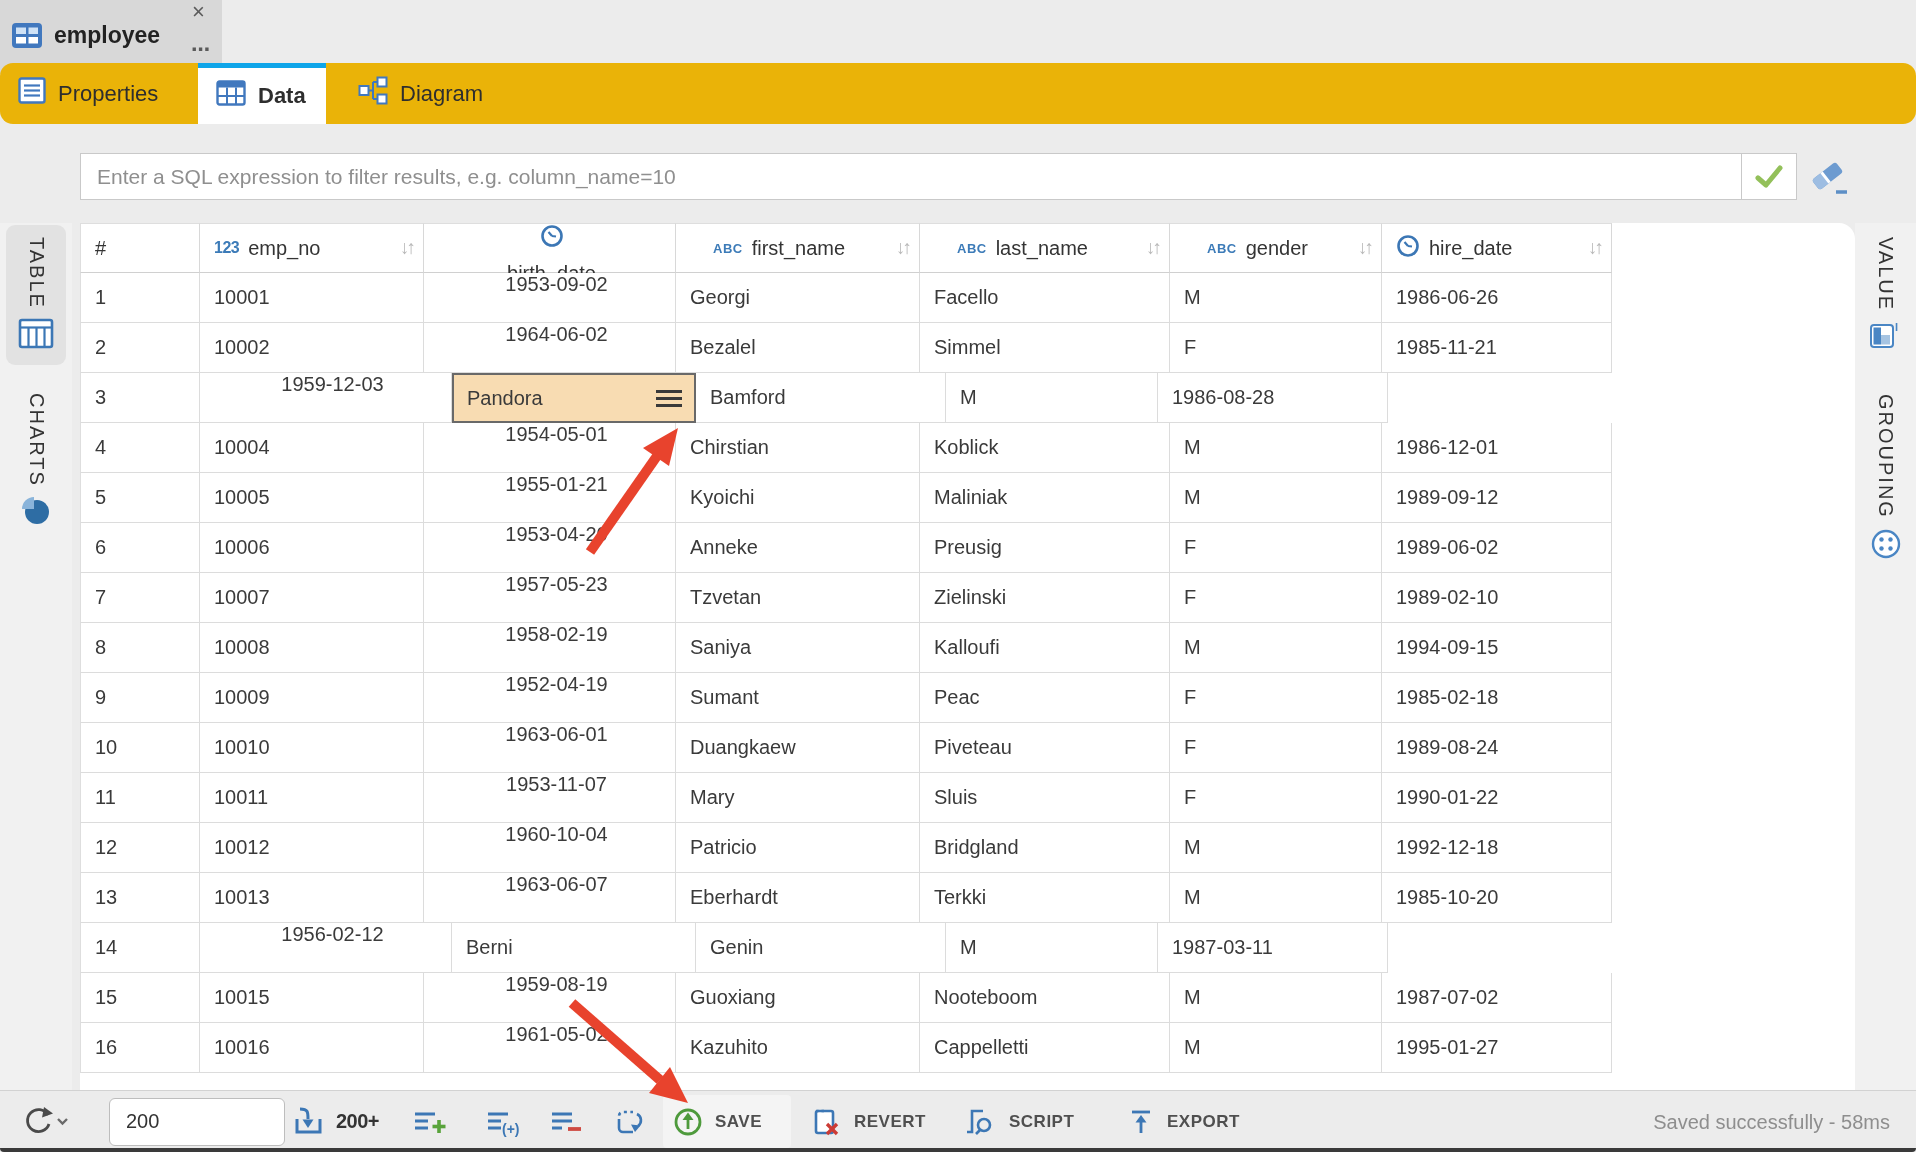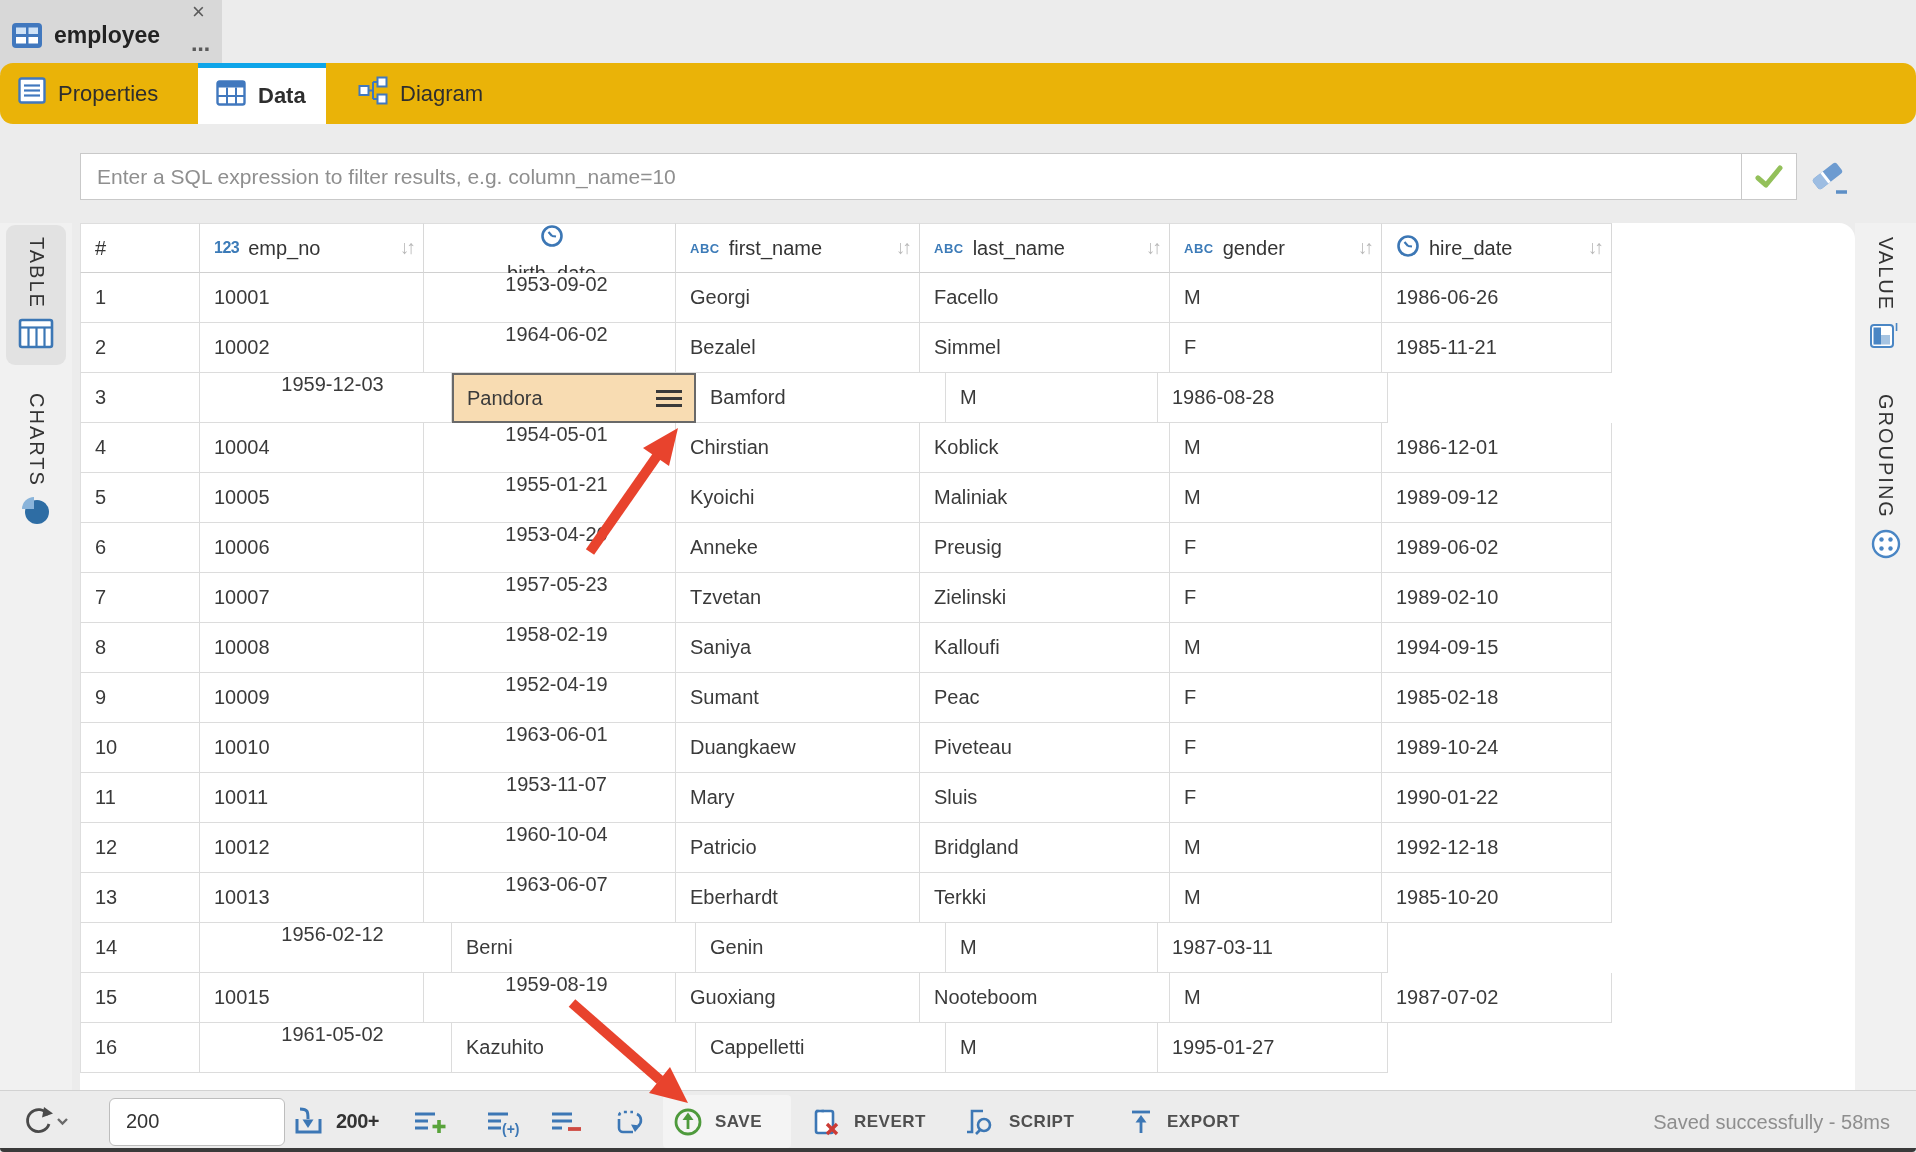--- a/index.html
+++ b/index.html
@@ -34,21 +34,21 @@
   .rail-item { display: flex; flex-direction: column; align-items: center; gap: 9px; padding: 12px 0; width: 60px; border-radius: 9px; }
   .rail-item.selected { background: #e2e2e2; }
   .rail-label { writing-mode: vertical-rl; font-size: 20px; letter-spacing: 2px; color: #333; }
   
   .grid-panel { position: absolute; left: 80px; top: 223px; width: 1775px; height: 867px; background: #ffffff; border-top-right-radius: 16px; overflow: hidden; }
   .grid-header { display: flex; height: 50px; }
   .hcell { border-top: 1px solid #dedede; border-right: 1px solid #d8d8d8; border-bottom: 1px solid #d0d0d0; display: flex; align-items: center; gap: 9px; padding: 0 10px 0 14px; font-size: 20px; color: #343434; background: #fff; }
   .hcell:first-child, .cell:first-child { border-left: 1px solid #dedede; }
   .sort { margin-left: auto; color: #b9b9b9; font-size: 19px; letter-spacing: -3px; }
   .badge-num { color: #3c7bb8; font-weight: bold; font-size: 16px; letter-spacing: -0.5px; }
-  .badge-abc { color: #3c7bb8; font-weight: bold; font-size: 13px; letter-spacing: 0.5px; }
+  .badge-abc { color: #3c7bb8; font-weight: bold; font-size: 13px; letter-spacing: 0.5px; margin-left: 23px; }
   .grid-row { display: flex; height: 50px; }
   .cell { border-right: 1px solid #dcdcdc; border-bottom: 1px solid #dcdcdc; display: flex; align-items: center; padding-left: 14px; font-size: 20px; color: #3a3a3a; background: #fff; }
   .c0 { width: 120px; } .c1 { width: 224px; } .c2 { width: 252px; flex-direction: column; } .c3 { width: 244px; } .c4 { width: 250px; } .c5 { width: 212px; } .c6 { width: 230px; }
   .cell.selected { background: #f8dcb2; border: 2px solid #696969; padding-left: 13px; }
   .burger { margin-left: auto; margin-right: 12px; display: flex; flex-direction: column; gap: 4px; }
   .burger i { display: block; width: 26px; height: 3px; background: #3a3a3a; }
   
   .toolbar { position: absolute; left: 0; bottom: 0; width: 100%; height: 62px; background: #ececec; border-top: 1px solid #d2d2d2; }
   .tb { position: absolute; top: 50%; transform: translateY(-50%); display: flex; align-items: center; }
   .fetch-input { left: 109px; width: 176px; height: 48px; background: #fff; border: 1px solid #bdbdbd; border-radius: 6px; }
@@ -452,21 +452,21 @@
         <div class="cell c3">
           <span>Duangkaew</span>
         </div>
         <div class="cell c4">
           <span>Piveteau</span>
         </div>
         <div class="cell c5">
           <span>F</span>
         </div>
         <div class="cell c6">
-          <span>1989-10-24</span>
+          <span>1989-08-24</span>
         </div>
       </div>
       <div class="grid-row">
         <div class="cell c0">
           <span>11</span>
         </div>
         <div class="cell c1">
           <span>10011</span>
         </div>
         <div class="cell c2">
@@ -570,20 +570,23 @@
         <div class="cell c5">
           <span>M</span>
         </div>
         <div class="cell c6">
           <span>1987-07-02</span>
         </div>
       </div>
       <div class="grid-row">
         <div class="cell c0">
           <span>16</span>
+        </div>
+        <div class="cell c1">
+          <span>10016</span>
         </div>
         <div class="cell c2">
           <span>1961-05-02</span>
         </div>
         <div class="cell c3">
           <span>Kazuhito</span>
         </div>
         <div class="cell c4">
           <span>Cappelletti</span>
         </div>

